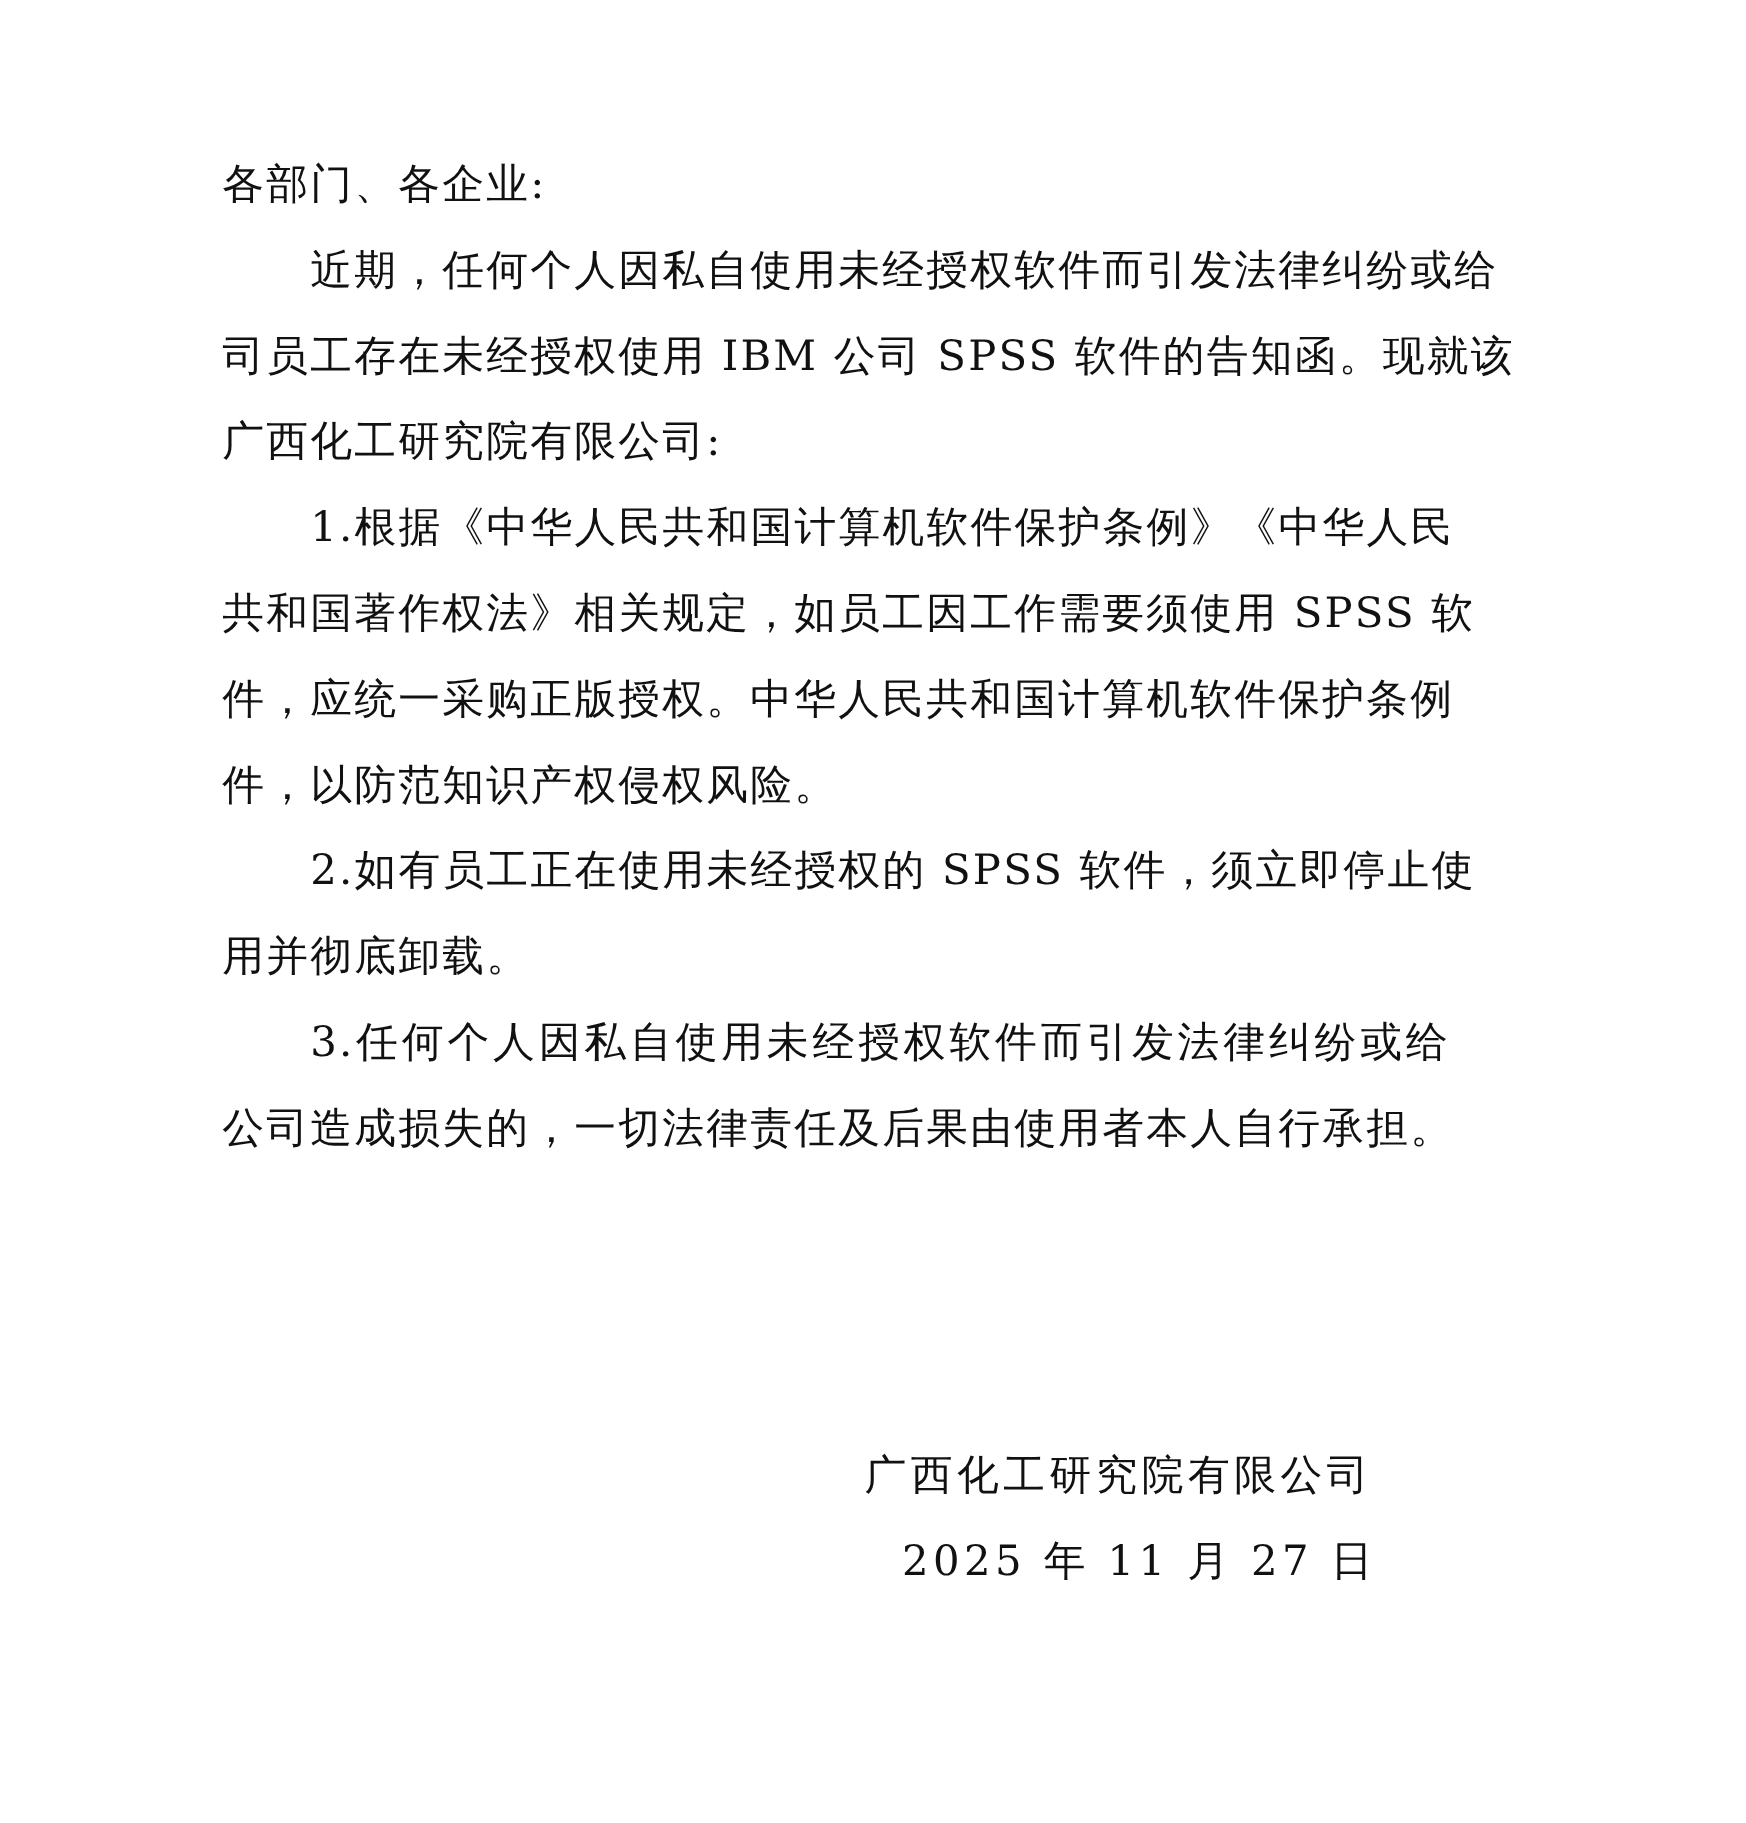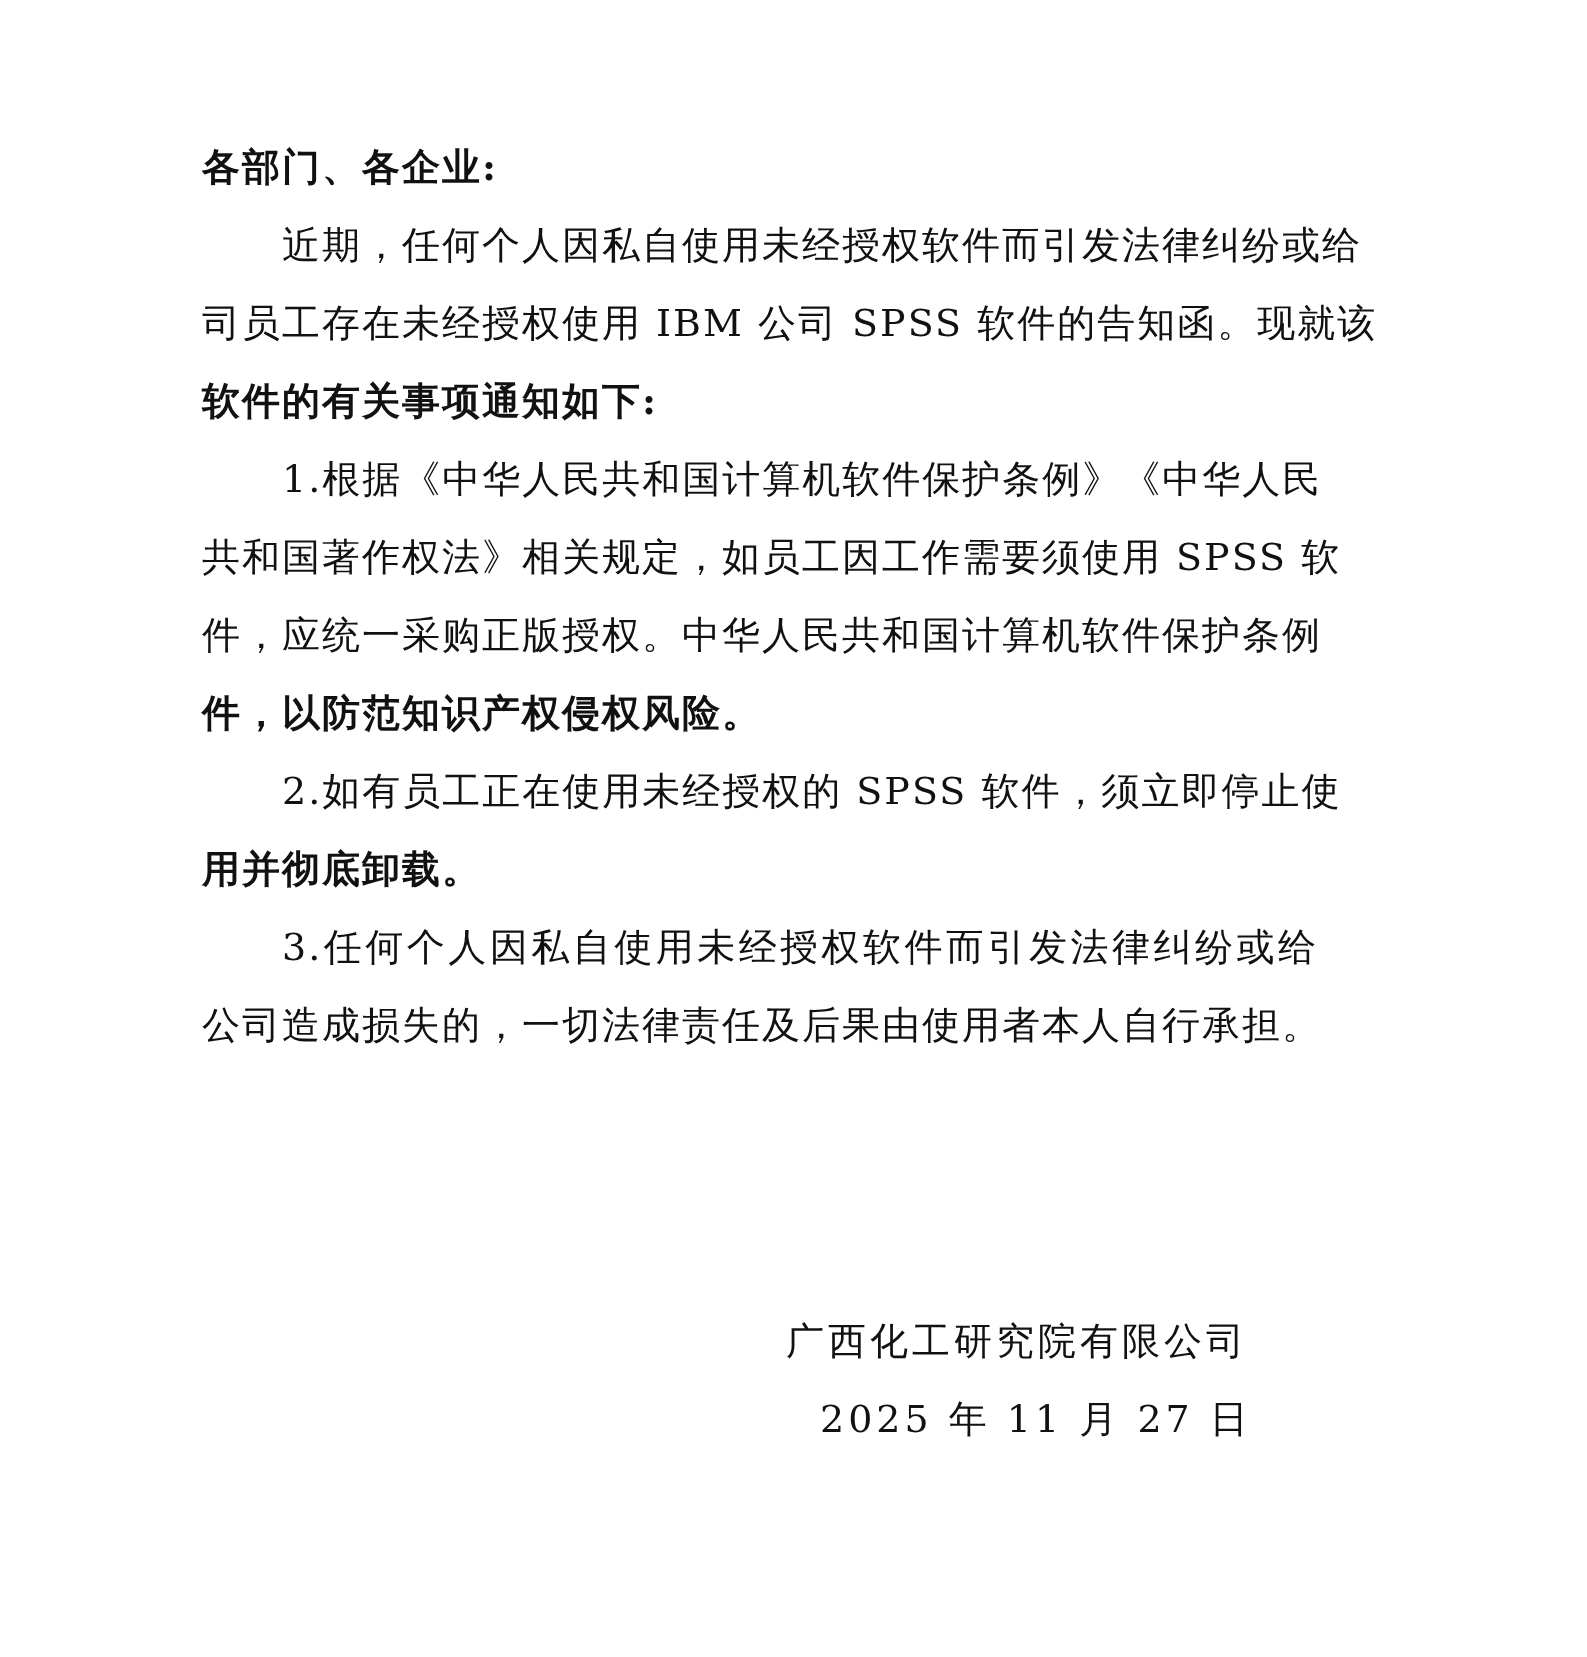--- a/index.html
+++ b/index.html
@@ -26,21 +26,20 @@
       line-height: 78px;
       height: 78px;
       white-space: nowrap;
       letter-spacing: 2px;
       text-align: justify;
       text-align-last: justify;
     }
     .line.short {
       text-align: left;
       text-align-last: left;
-      font-weight: bold;
     }
     .indent {
       padding-left: 80px;
     }
     .signature {
       position: absolute;
       left: 786px;
       top: 1302px;
       font-size: 38px;
       line-height: 78px;
@@ -58,21 +57,21 @@
     }
   </style>
 </head>
 <body>
 
 <div class="page">
   <div class="line short">各部门、各企业:</div>
 
   <div class="line indent">近期，任何个人因私自使用未经授权软件而引发法律纠纷或给</div>
   <div class="line">司员工存在未经授权使用 IBM 公司 SPSS 软件的告知函。现就该</div>
-  <div class="line short">软件的有关事项通知如下:</div>
+  <div class="line short">广西化工研究院有限公司:</div>
 
   <div class="line indent">1.根据《中华人民共和国计算机软件保护条例》《中华人民</div>
   <div class="line">共和国著作权法》相关规定，如员工因工作需要须使用 SPSS 软</div>
   <div class="line">件，应统一采购正版授权。中华人民共和国计算机软件保护条例</div>
   <div class="line short">件，以防范知识产权侵权风险。</div>
 
   <div class="line indent">2.如有员工正在使用未经授权的 SPSS 软件，须立即停止使</div>
   <div class="line short">用并彻底卸载。</div>
 
   <div class="line indent">3.任何个人因私自使用未经授权软件而引发法律纠纷或给</div>

